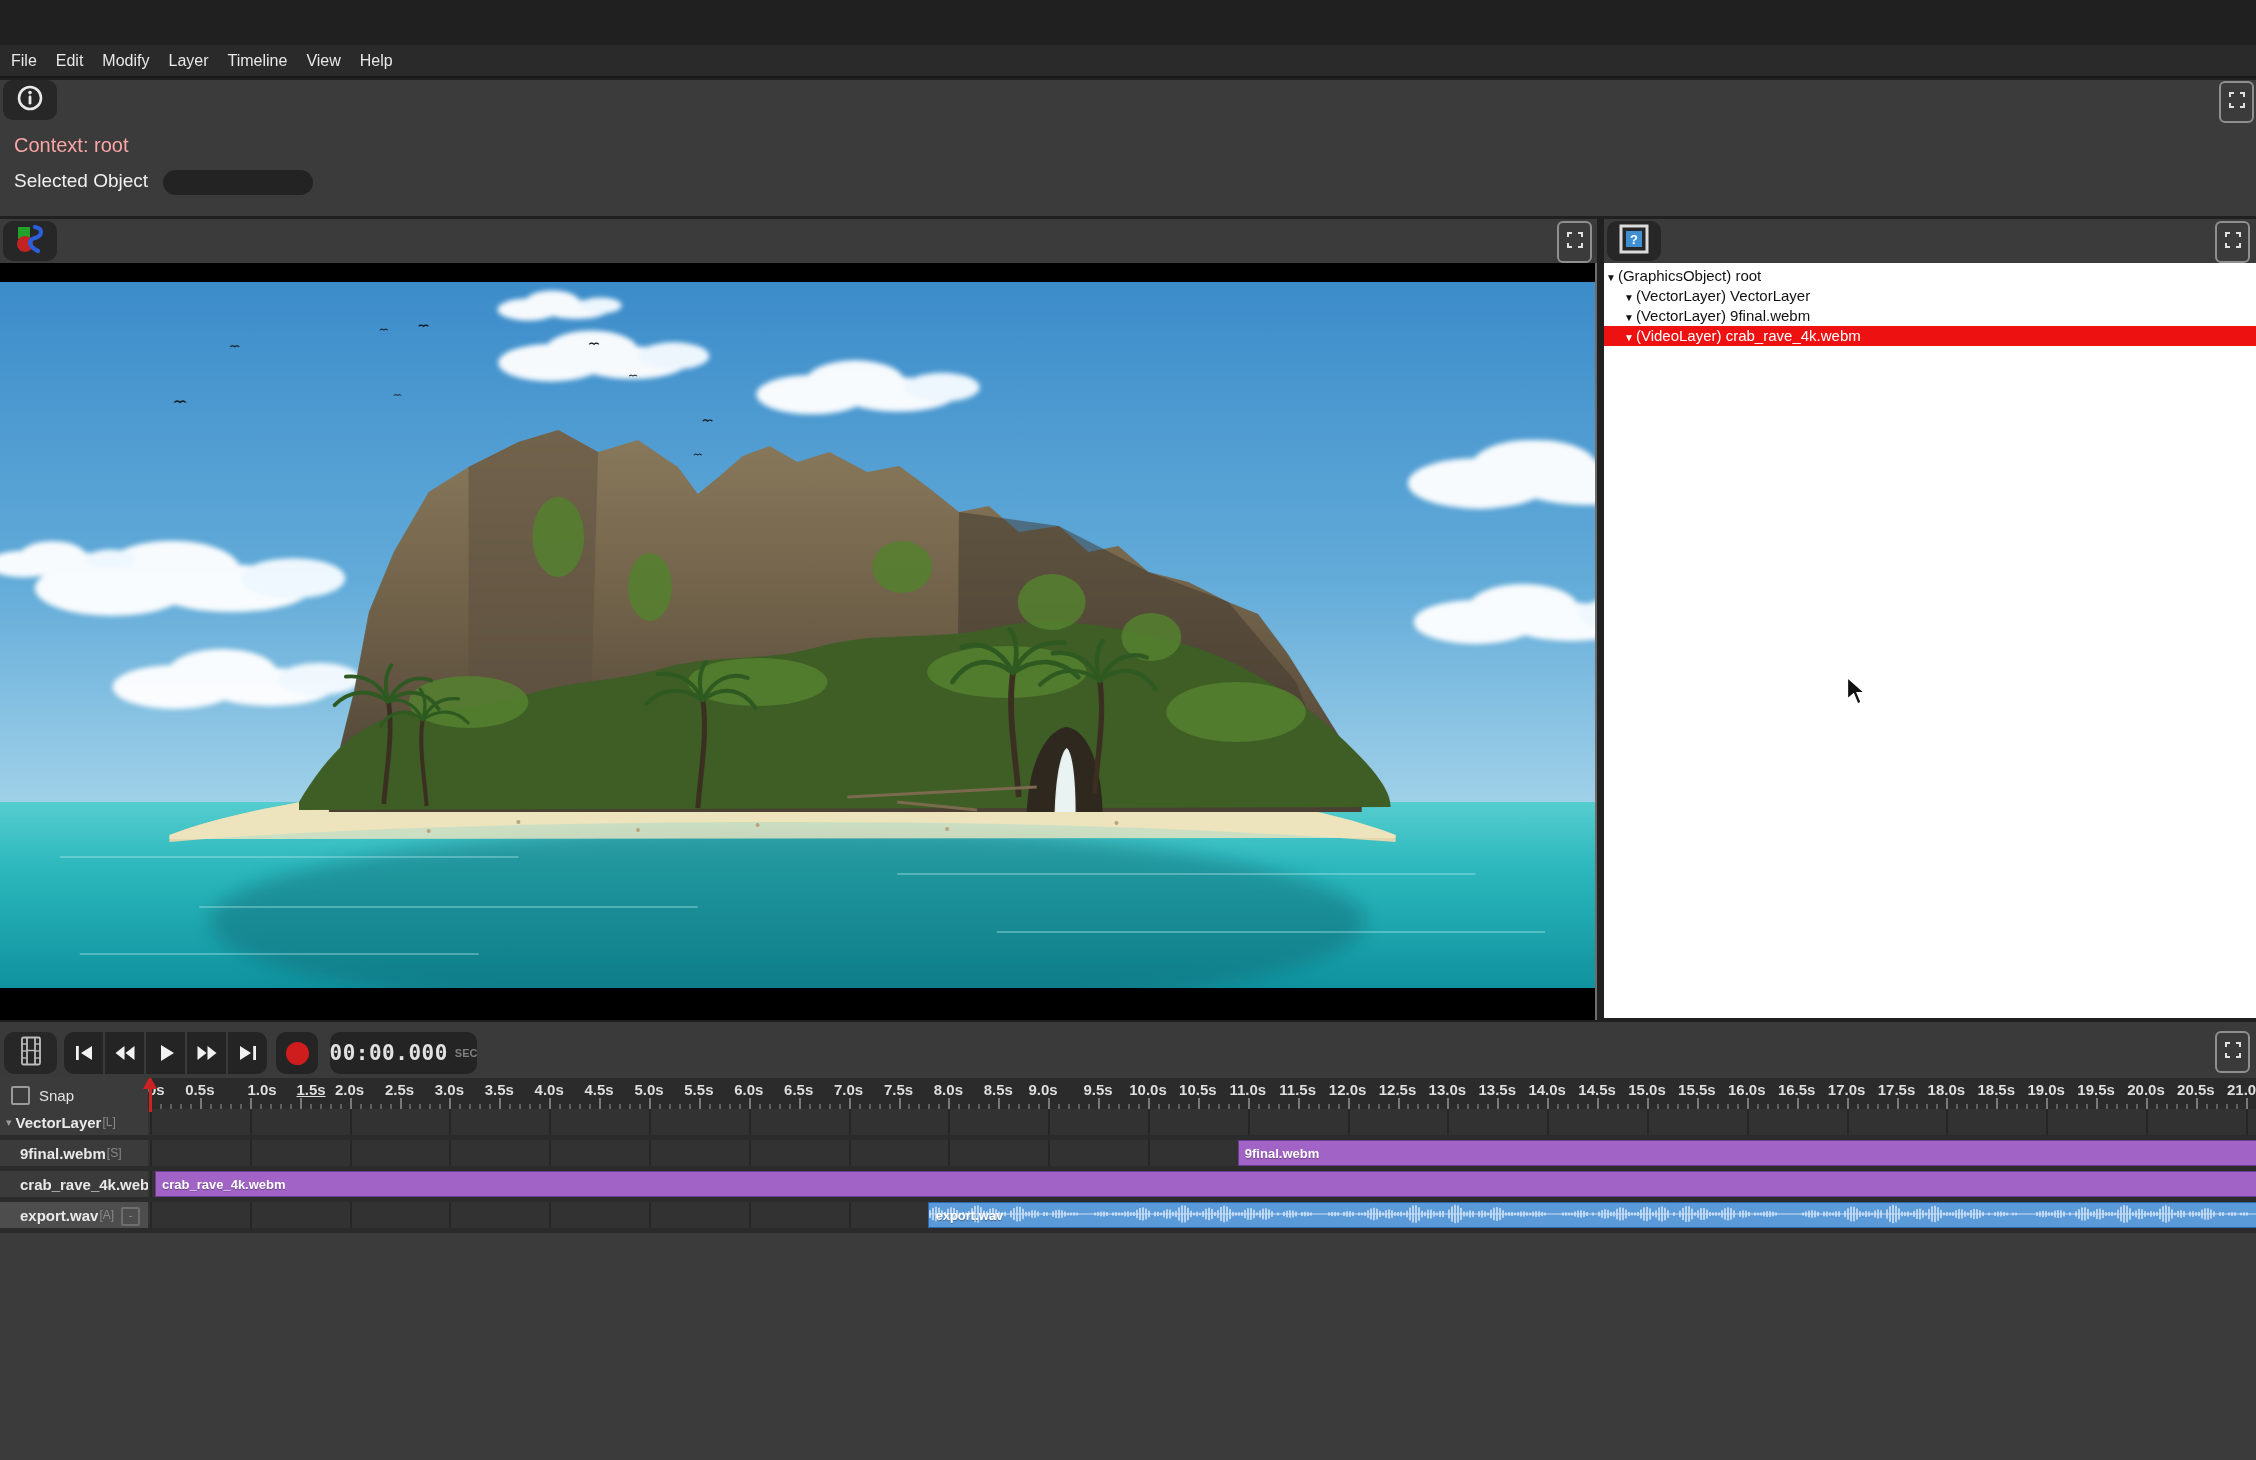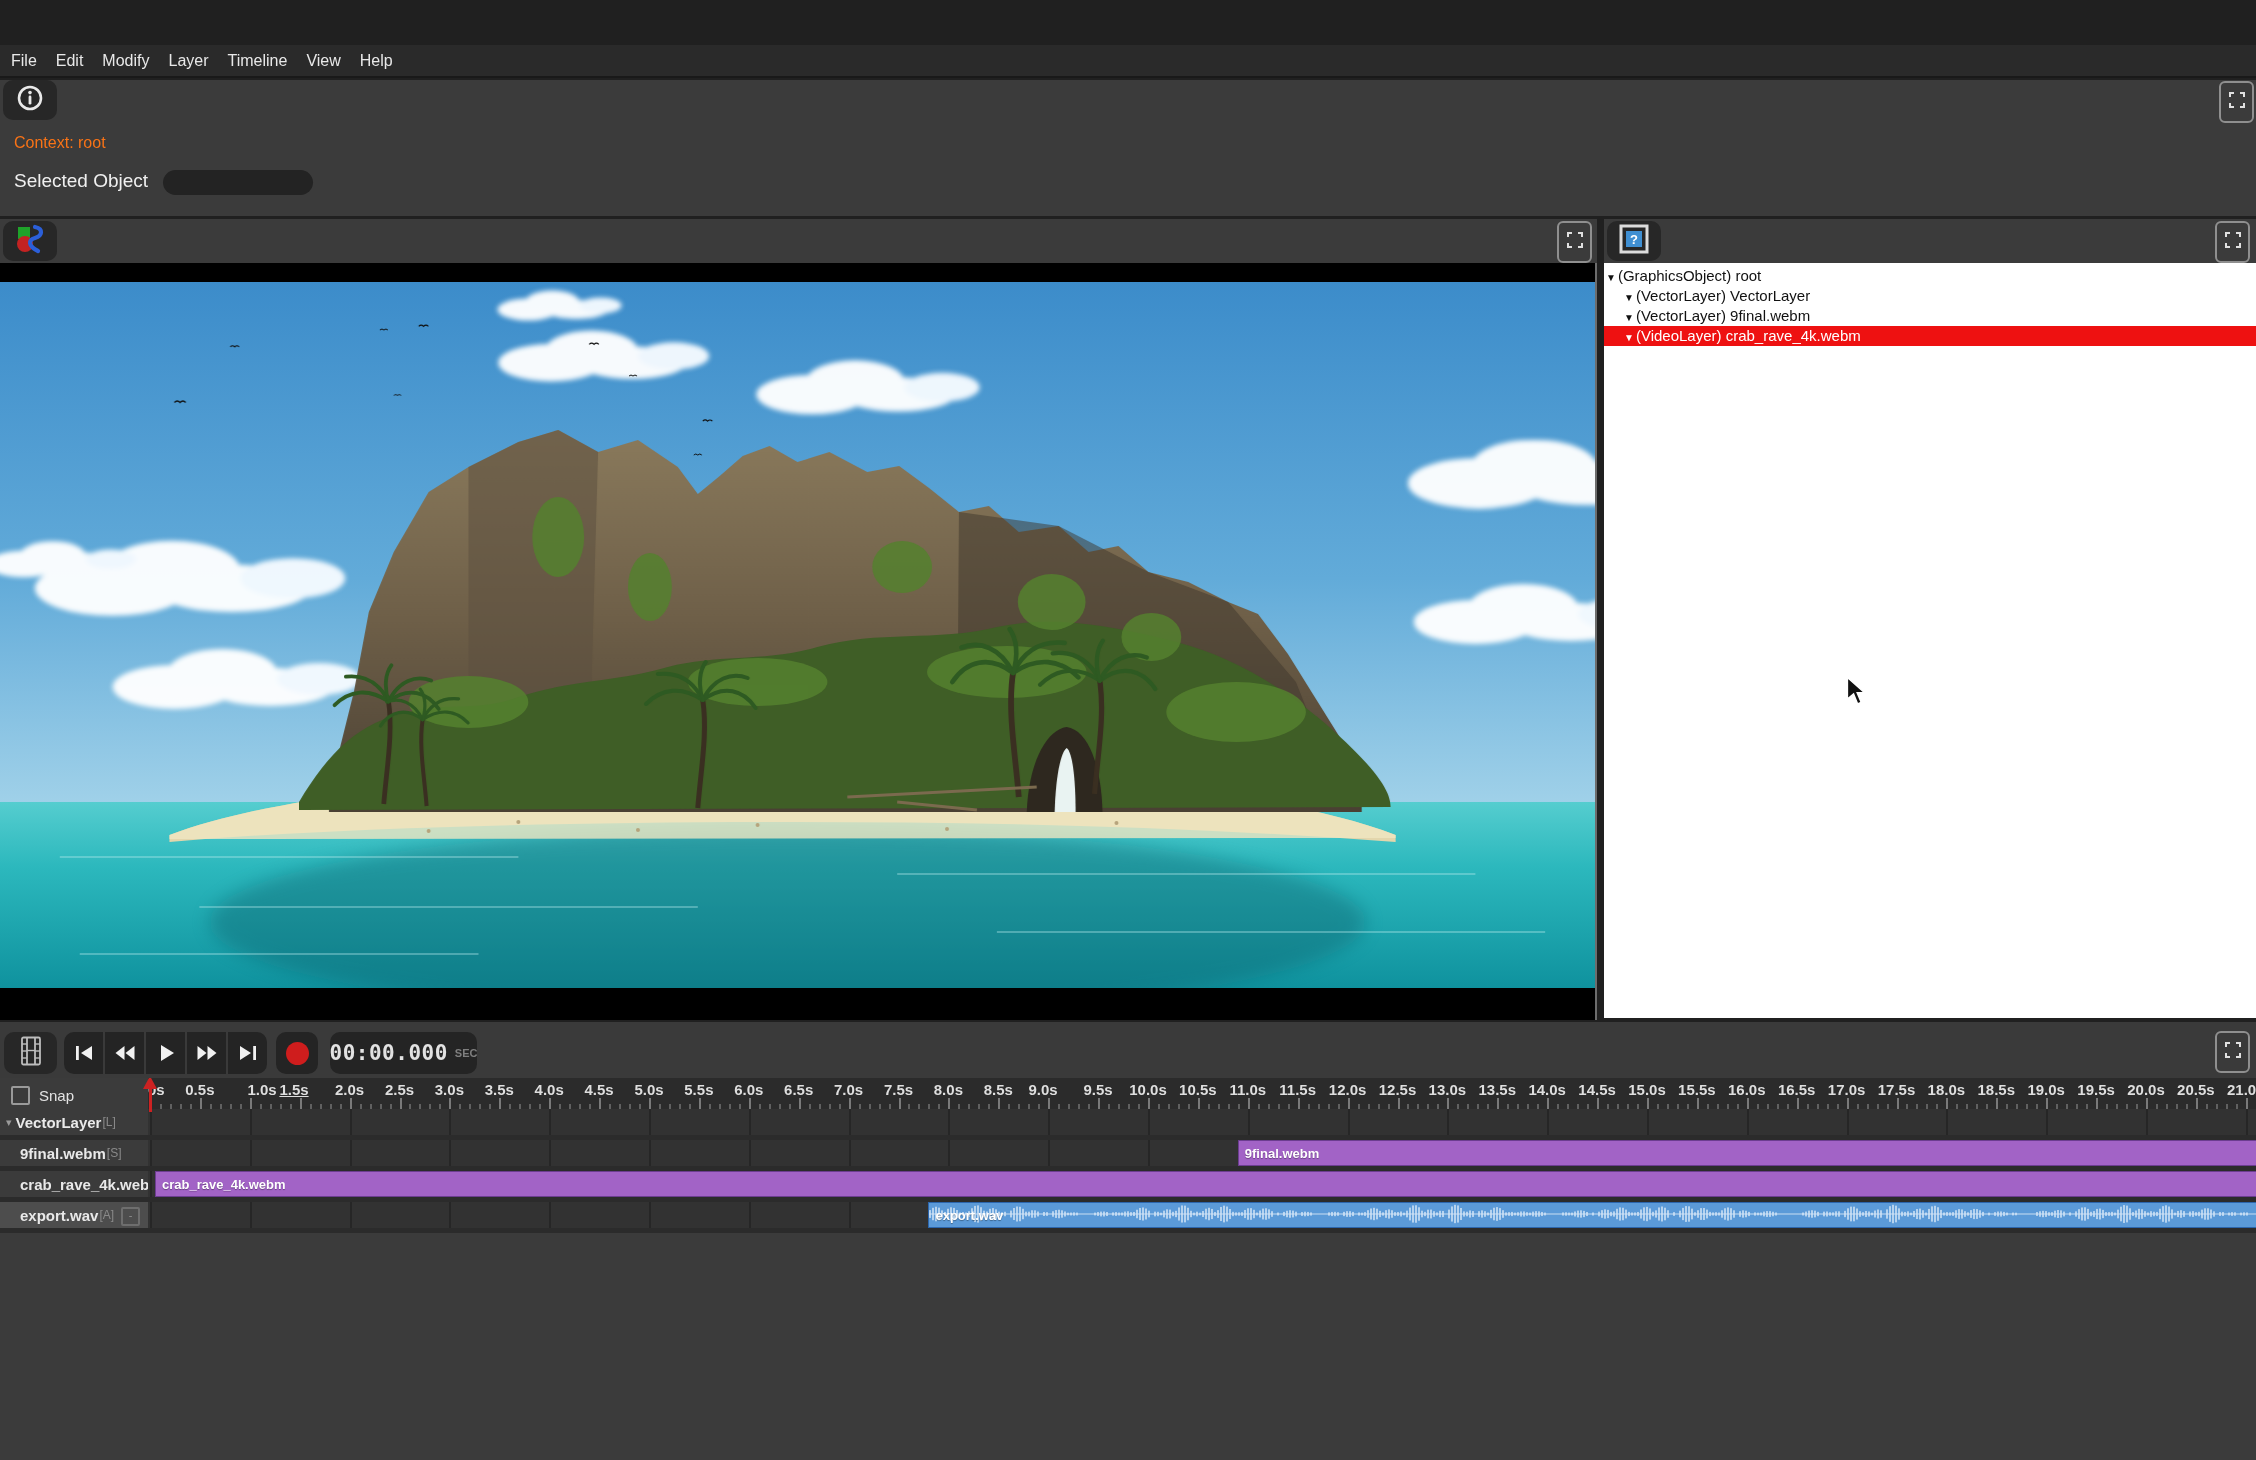--- a/index.html
+++ b/index.html
@@ -19,21 +19,21 @@
   
   .menubar{left:0;top:45px;width:2256px;height:33px;background:#2a2a2a;border-bottom:2px solid #191919;
     display:flex;align-items:center;gap:19px;padding-left:11px;box-sizing:border-box;}
   .menu-item{color:#e8e8e8;font-size:16px;cursor:default;}
 
   
   .info-panel{left:0;top:80px;width:2256px;height:136px;background:#3b3b3b;}
   .tool-btn{background:#272727;border-radius:10px;display:flex;align-items:center;justify-content:center;}
   .expand-btn{width:31px;height:38px;border:2px solid #8f8f8f;border-radius:6px;background:transparent;
     display:flex;align-items:center;justify-content:center;}
-  .info-context{left:14px;top:54px;color:#f97316;font-size:16px;}
+  .info-context{left:14px;top:54px;color:#fca5a5;font-size:20px;}
   .info-selobj-label{left:14px;top:90px;color:#f0f0f0;font-size:19px;}
   .pill-input{left:163px;top:90px;width:150px;height:25px;background:#232323;border:none;border-radius:13px;
     color:#ddd;font-size:15px;padding:0 10px;box-sizing:border-box;outline:none;}
 
   
   .stage-header{left:0;top:219px;width:1597px;height:44px;background:#3b3b3b;}
   .stage-content{left:0;top:263px;width:1597px;height:757px;background:#000;overflow:hidden;}
   .video-frame{position:absolute;left:0;top:19px;width:1595px;height:706px;}
   .stage-right-line{position:absolute;right:0;top:0;width:2px;height:100%;background:#6d6d6d;}
 
@@ -391,21 +391,21 @@
         </svg>
       </span>
     </div>
   </div>
 
   <div class="abs timeline-strip" id="timeline">
     <div id="ruler-layer">
         <div class="ruler-label" style="left: 150px;">0.0s</div>
         <div class="ruler-label" style="left: 199.9px;">0.5s</div>
         <div class="ruler-label" style="left: 262px;">1.0s</div>
-        <div class="ruler-label" style="left: 294px; text-decoration: underline;">1.5s</div>
+        <div class="ruler-label" style="left: 311px; text-decoration: underline;">1.5s</div>
         <div class="ruler-label" style="left: 349.6px;">2.0s</div>
         <div class="ruler-label" style="left: 399.5px;">2.5s</div>
         <div class="ruler-label" style="left: 449.4px;">3.0s</div>
         <div class="ruler-label" style="left: 499.3px;">3.5s</div>
         <div class="ruler-label" style="left: 549.2px;">4.0s</div>
         <div class="ruler-label" style="left: 599.1px;">4.5s</div>
         <div class="ruler-label" style="left: 649px;">5.0s</div>
         <div class="ruler-label" style="left: 698.9px;">5.5s</div>
         <div class="ruler-label" style="left: 748.8px;">6.0s</div>
         <div class="ruler-label" style="left: 798.7px;">6.5s</div>

